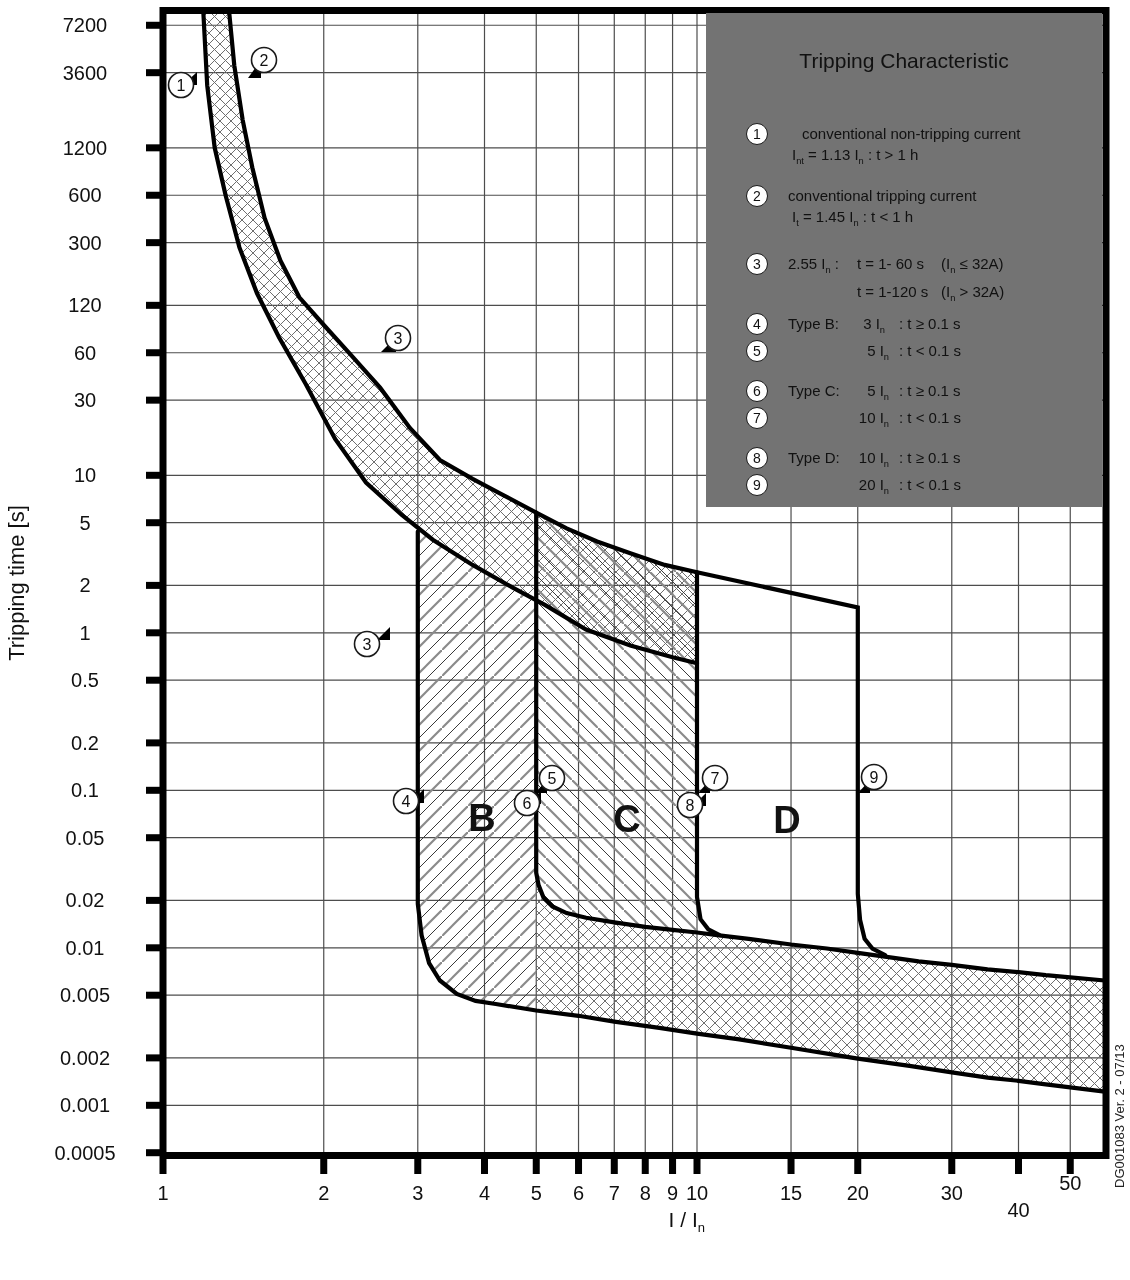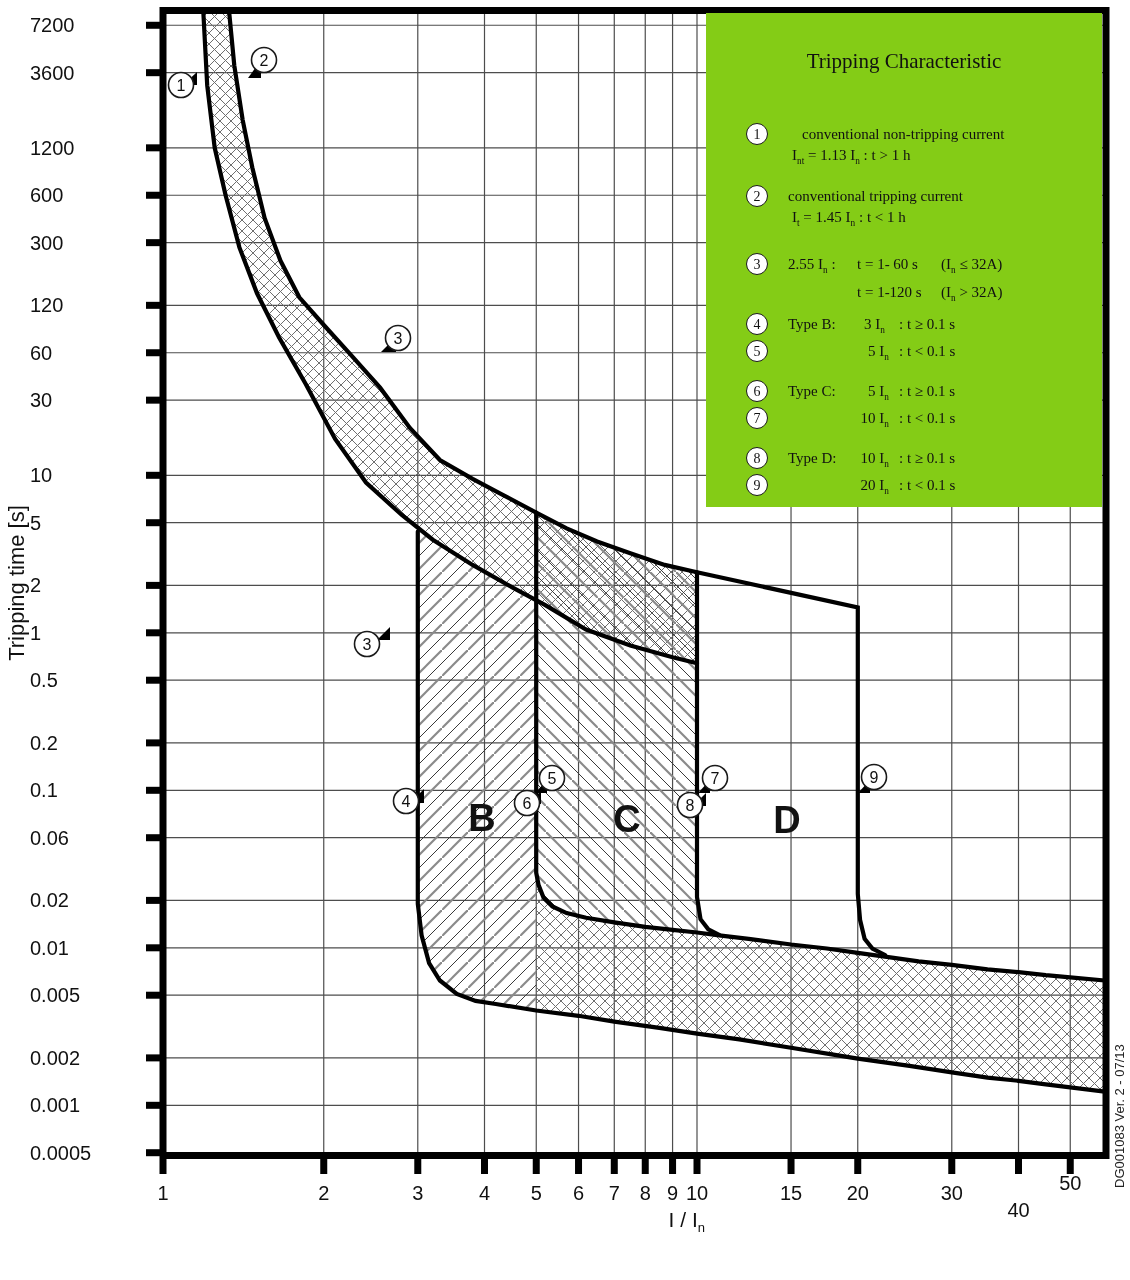--- a/index.html
+++ b/index.html
@@ -1,27 +1,27 @@
 <!DOCTYPE html>
 <html><head>
 <meta charset="utf-8">
 <style>
   html,body{margin:0;padding:0;background:#fff;}
   #stage{position:relative;width:1130px;height:1280px;background:#fff;overflow:hidden;
          font-family:"Liberation Sans",sans-serif;color:#111;}
   #plot{position:absolute;left:0;top:0;}
   .txt{position:absolute;white-space:nowrap;}
-  .ytick{width:110px;text-align:left;font-size:20px;line-height:22px;color:#111;}
+  .ytick{width:110px;text-align:center;font-size:20px;line-height:22px;color:#111;}
   .xtick{width:70px;text-align:center;font-size:20px;line-height:22px;color:#111;}
   .axis-title{font-size:21px;color:#111;}
   #ytitle{left:4px;top:708px;transform:rotate(-90deg);transform-origin:0 0;width:250px;text-align:center;font-size:22px;}
   #xtitle{left:555px;top:1208px;width:150px;text-align:right;}
   #watermark{left:1112px;top:1188px;transform:rotate(-90deg);transform-origin:0 0;width:228px;
              font-size:13px;color:#222;text-align:left;}
-  .legend{position:absolute;background:#84cc16;font-family:Liberation Serif, serif;}
+  .legend{position:absolute;background:#737373;}
   .lg-title{position:absolute;top:36px;left:0;width:100%;text-align:center;font-size:21px;color:#111;}
   .lg-sub{position:absolute;top:66px;left:0;width:100%;text-align:center;font-size:16px;color:#111;}
   .lg-circle{position:absolute;width:22px;height:22px;border:1.5px solid #1a1a1a;border-radius:50%;
              font-size:14px;line-height:21px;text-align:center;box-sizing:border-box;background:#fff;color:#111;}
   .lg-text{position:absolute;font-size:15px;line-height:18px;color:#111;}
   .lg-qty{position:absolute;font-size:15px;line-height:18px;color:#111;text-align:right;width:65px;}
   sub{font-size:0.62em;}
 </style>
 </head>
 <body>
@@ -196,21 +196,21 @@
       <div class="txt ytick" style="left:30px;top:294.32895374749904px;">120</div>
       <div class="txt ytick" style="left:30px;top:341.7411780645761px;">60</div>
       <div class="txt ytick" style="left:30px;top:389.1534023816531px;">30</div>
       <div class="txt ytick" style="left:30px;top:464.29999999999995px;">10</div>
       <div class="txt ytick" style="left:30px;top:511.712224317077px;">5</div>
       <div class="txt ytick" style="left:30px;top:574.3877756829229px;">2</div>
       <div class="txt ytick" style="left:30px;top:621.8px;">1</div>
       <div class="txt ytick" style="left:30px;top:669.212224317077px;">0.5</div>
       <div class="txt ytick" style="left:30px;top:731.8877756829229px;">0.2</div>
       <div class="txt ytick" style="left:30px;top:779.3px;">0.1</div>
-      <div class="txt ytick" style="left:30px;top:826.712224317077px;">0.06</div>
+      <div class="txt ytick" style="left:30px;top:826.712224317077px;">0.05</div>
       <div class="txt ytick" style="left:30px;top:889.3877756829229px;">0.02</div>
       <div class="txt ytick" style="left:30px;top:936.8px;">0.01</div>
       <div class="txt ytick" style="left:30px;top:984.212224317077px;">0.005</div>
       <div class="txt ytick" style="left:30px;top:1046.887775682923px;">0.002</div>
       <div class="txt ytick" style="left:30px;top:1094.3px;">0.001</div>
       <div class="txt ytick" style="left:30px;top:1141.712224317077px;">0.0005</div>
     </div>
 
   <div class="txt axis-title" id="ytitle">Tripping time [s]</div>
   <div class="txt axis-title" id="xtitle">I / I<sub>n</sub></div>

